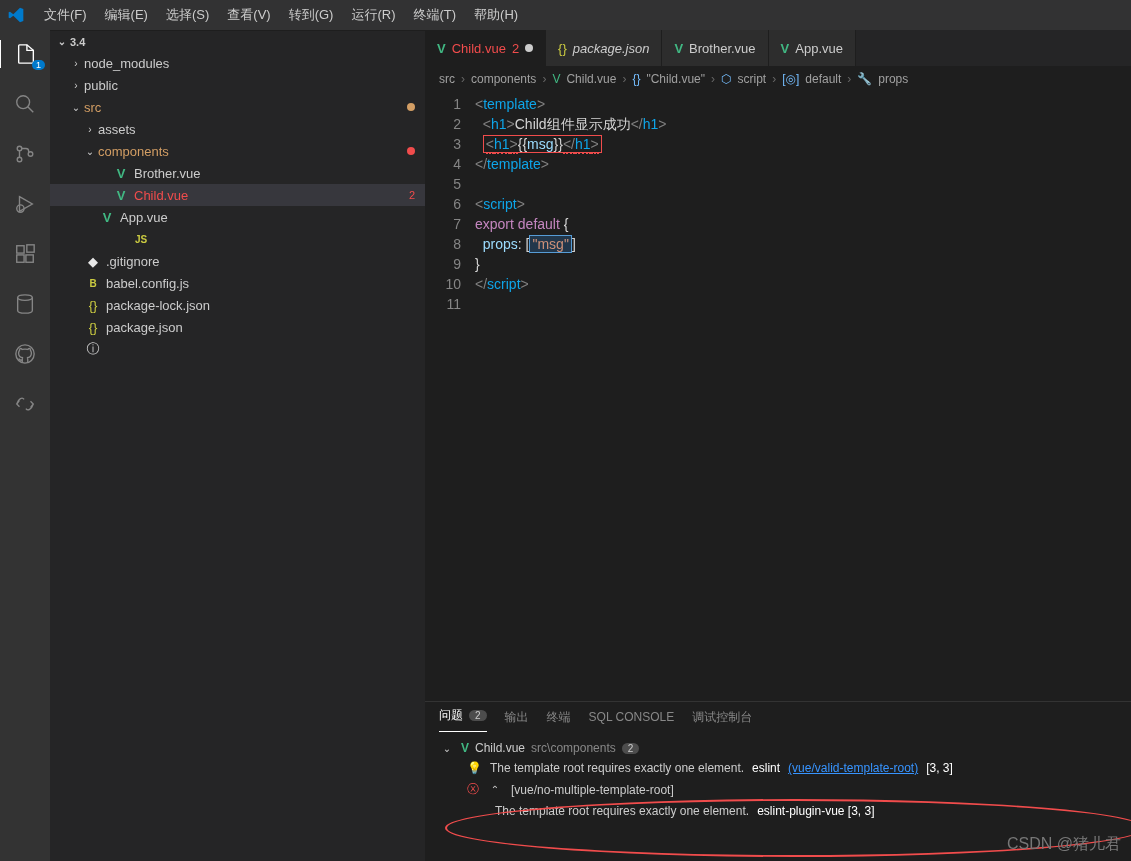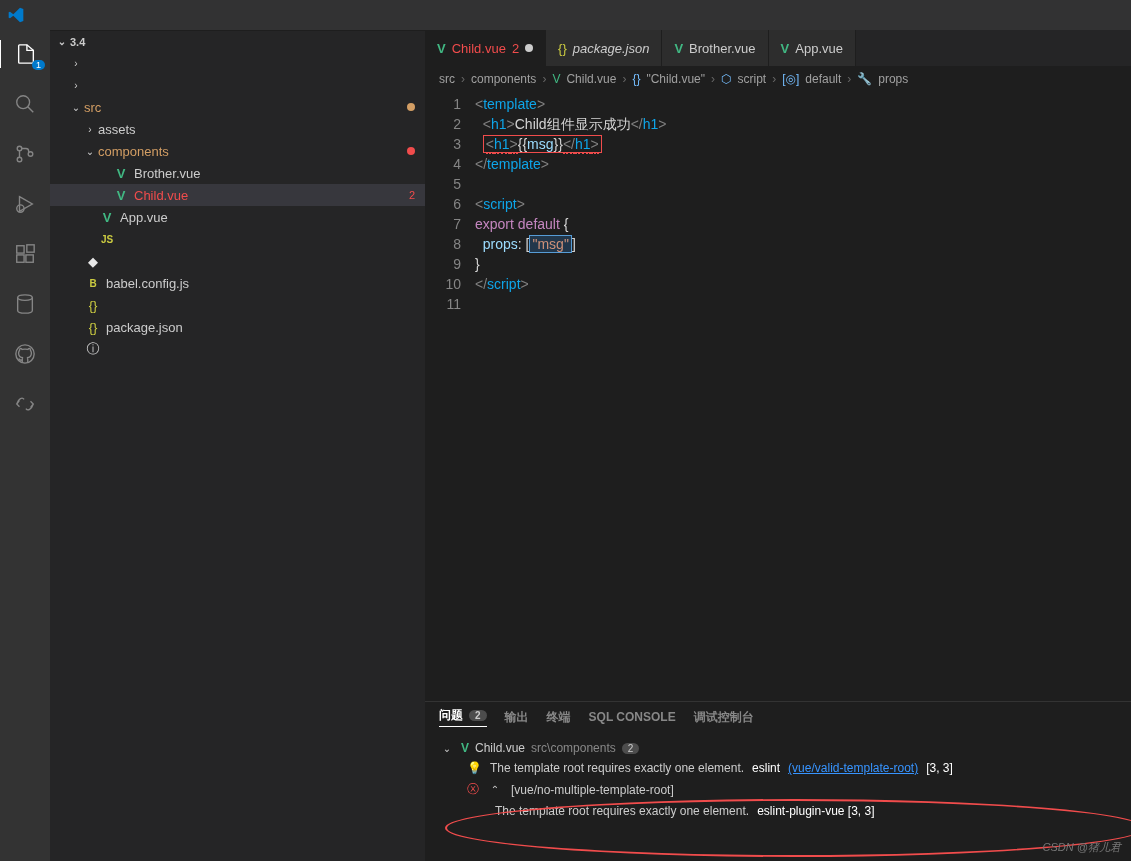--- a/index.html
+++ b/index.html
@@ -45,47 +45,57 @@
 .c-name { color:#0ea5e9; }
 .c-txt { color:#d4d4d4; }
 .c-kw { color:#c586c0; }
 .c-id { color:#9cdcfe; }
 .c-str { color:#ce9178; }
 .c-punc { color:#d4d4d4; }
 .hl-box { border:1px solid #f14c4c; padding:0 2px; }
 .sel-box { border:1px solid #569cd6; background:rgba(38,79,120,0.5); padding:0 2px; }
 .squiggle { border-bottom:2px dotted #f14c4c; }
 .panel { height:160px; background:#1e1e1e; border-top:1px solid #333; display:flex; flex-direction:column; }
-.panel-tabs { height:30px; display:flex; align-items:center; gap:18px; padding:0 14px; font-size:12px; color:#888;font-weight:bold; }
+.panel-tabs { height:30px; display:flex; gap:18px; padding:0 14px; font-size:12px; color:#888; }
 .panel-tabs .ptab { cursor:pointer; display:flex; align-items:center; gap:6px; }
 .panel-tabs .ptab.active { color:#fff; border-bottom:1px solid #fff; padding-bottom:2px; }
 .count-badge { background:#4d4d4d; color:#ccc; border-radius:10px; font-size:10px; padding:0 6px; }
 .problems { flex:1; padding:6px 14px; font-size:12px; overflow:auto; }
 .prob-file { display:flex; align-items:center; gap:6px; padding:3px 0; }
 .prob-item { display:flex; align-items:center; gap:8px; padding:3px 0 3px 28px; }
 .prob-icon-bulb { color:#ffcc00; }
 .prob-icon-err { color:#f14c4c; }
 .prob-msg { color:#ccc; }
 .prob-rule { color:#ffffff; }
 .prob-link { color:#3794ff; text-decoration:underline; }
 .ellipse-annot { position:absolute; border:2px solid #f14c4c; border-radius:50%; pointer-events:none; }
 .vue-icon { color:#41b883; font-weight:bold; }
 .js-icon { color:#cbcb41; font-weight:bold; font-size:10px; }
 .json-icon { color:#cbcb41; }
 .git-icon { color:#e8e8e8; }
 .svg-icon { width:22px; height:22px; }
-.watermark { position:absolute; right:10px; bottom:6px; color:#777; font-size:11px;font-style:italic; }
+.watermark { position:absolute; right:10px; bottom:6px; color:#777; font-size:16px; }
 </style>
 </head>
 <body>
 
 <div class="titlebar">
   <svg class="logo" viewBox="0 0 24 24">
       <path fill="#007acc" d="M23 3l-5-2-10 10L3 7 1 8v8l2 1 5-4 10 10 5-2V3z"></path>
     </svg>
+  <div class="menu" id="menu-bar">
+      <span>文件(F)</span>
+      <span>编辑(E)</span>
+      <span>选择(S)</span>
+      <span>查看(V)</span>
+      <span>转到(G)</span>
+      <span>运行(R)</span>
+      <span>终端(T)</span>
+      <span>帮助(H)</span>
+    </div>
 </div>
 
 <div class="main">
 
   <div class="activitybar">
     <div class="icon active">
       <svg class="svg-icon" viewBox="0 0 24 24" fill="none" stroke="currentColor" stroke-width="1.5">
           <path d="M13 2H5a1 1 0 00-1 1v18a1 1 0 001 1h14a1 1 0 001-1V8l-7-6z"></path>
           <path d="M13 2v6h7"></path>
         </svg>
@@ -139,23 +149,25 @@
   </div>
 
   <div class="sidebar">
     <div class="section-head">
       <span class="twisty">⌄</span>
         <span>3.4</span>
     </div>
     <div class="tree" id="file-tree">
         <div class="tree-row" style="padding-left: 18px;">
           <span class="twisty">›</span>
+          <span class="tree-label folder-name">node_modules</span>
         </div>
         <div class="tree-row" style="padding-left: 18px;">
           <span class="twisty">›</span>
+          <span class="tree-label folder-name">public</span>
         </div>
         <div class="tree-row" style="padding-left: 18px;">
           <span class="twisty">⌄</span>
           <span class="tree-label modified">src</span>
           <span class="dot"></span>
         </div>
         <div class="tree-row" style="padding-left: 32px;">
           <span class="twisty">›</span>
           <span class="tree-label folder-name">assets</span>
         </div>
@@ -173,36 +185,38 @@
           <span class="twisty"></span>
           <span class="tree-icon vue-icon">V</span>
           <span class="tree-label error-name">Child.vue</span>
           <span class="row-badge">2</span>
         </div>
         <div class="tree-row" style="padding-left: 32px;">
           <span class="twisty"></span>
           <span class="tree-icon vue-icon">V</span>
           <span class="tree-label folder-name">App.vue</span>
         </div>
-        <div class="tree-row" style="padding-left: 32px;">
+        <div class="tree-row" style="padding-left: 32px; gap: 34px;">
           <span class="twisty"></span>
           <span class="tree-icon js-icon">JS</span>
         </div>
         <div class="tree-row" style="padding-left: 18px;">
           <span class="twisty"></span>
           <span class="tree-icon git-icon">◆</span>
+          <span class="tree-label folder-name">.gitignore</span>
         </div>
         <div class="tree-row" style="padding-left: 18px;">
           <span class="twisty"></span>
           <span class="tree-icon js-icon">B</span>
           <span class="tree-label folder-name">babel.config.js</span>
         </div>
         <div class="tree-row" style="padding-left: 18px;">
           <span class="twisty"></span>
           <span class="tree-icon json-icon">{}</span>
+          <span class="tree-label folder-name">package-lock.json</span>
         </div>
         <div class="tree-row" style="padding-left: 18px;">
           <span class="twisty"></span>
           <span class="tree-icon json-icon">{}</span>
           <span class="tree-label folder-name">package.json</span>
         </div>
         <div class="tree-row" style="padding-left: 18px;">
           <span class="twisty"></span>
           <span class="tree-icon ">ⓘ</span>
         </div>

